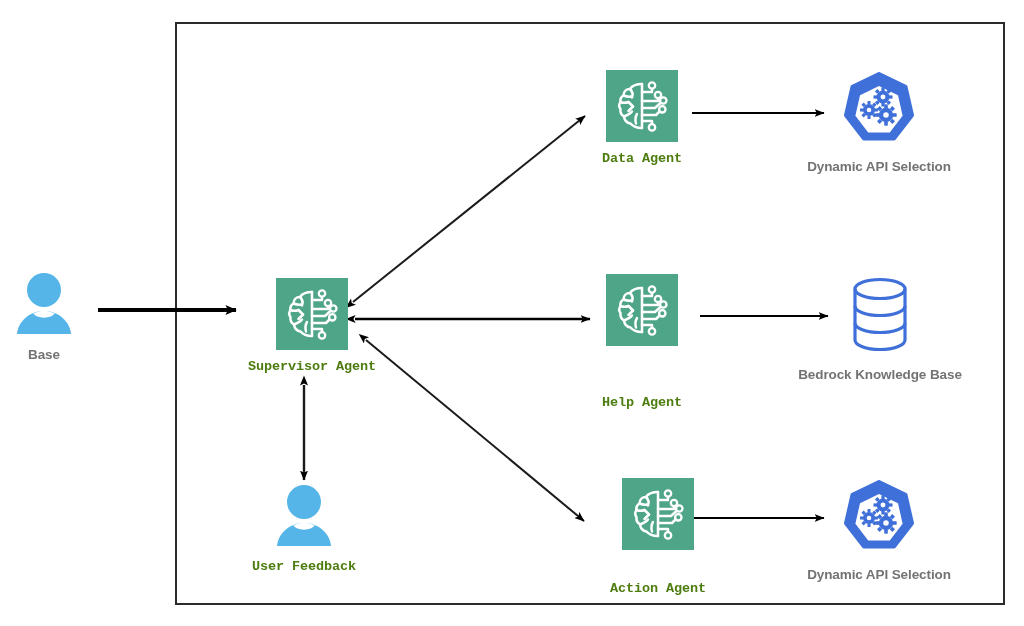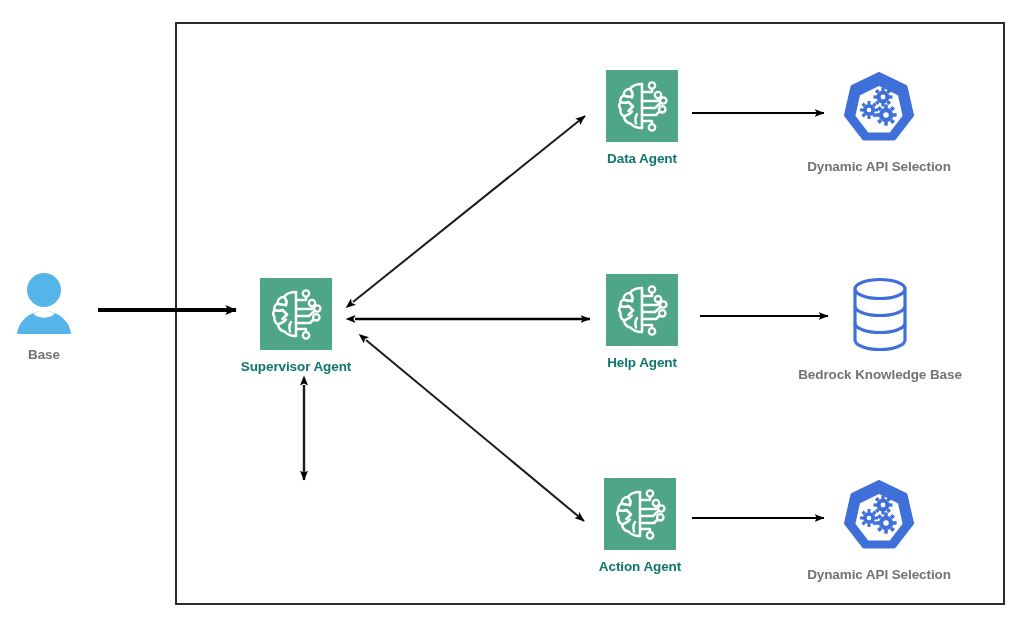--- a/index.html
+++ b/index.html
@@ -44,21 +44,21 @@
     display: block;
   }
   .node-label {
     margin-top: 9px;
     font-size: 13.5px;
     font-weight: bold;
     letter-spacing: -0.1px;
     white-space: nowrap;
     text-align: center;
   }
-  .label-navy { color: #0f766e; }
+  .label-navy { color: #4d7c0f; font-family: Liberation Mono, monospace; }
   .label-dark { color: #737373; }
 
   .agent-tile {
     width: 72px;
     height: 72px;
     background: #4FA588;
     display: block;
   }
 </style>
 </head>
@@ -118,21 +118,21 @@
     <span class="node-icon">
       <svg width="58" height="62" viewBox="0 0 58 62">
         <circle cx="29" cy="18" r="17" fill="#55B4E8"></circle>
         <path d="M29,39 C44,39 55,50 56,62 L2,62 C3,50 14,39 29,39 Z" fill="#55B4E8"></path>
         <path d="M18.5,41.5 C21.5,47 36.5,47 39.5,41.5 C36,39.6 32.6,39 29,39 C25.4,39 22,39.6 18.5,41.5 Z" fill="#ffffff"></path>
       </svg>
     </span>
     <span class="node-label label-dark">Base</span>
   </div>
 
-  <div class="node" style="left:240px; top:278px; width:112px;">
+  <div class="node" style="left:256px; top:278px; width:112px;">
     <span class="node-icon agent-tile">
       <svg width="72" height="72" viewBox="0 0 72 72">
         <rect x="0" y="0" width="72" height="72" fill="#4FA588"></rect>
         <g fill="none" stroke="#ffffff" stroke-width="2.5" stroke-linecap="round" stroke-linejoin="round">
           <path d="M36,14 L36,58"></path>
           <path d="M36,14 C30,14 26,16 24,19 C20,19 17.5,22 17.5,25.5 C15,27 14,29.5 14.5,32 C13,34 13,37 14.5,39 C14,42 15.5,45 18,46.5 C18.5,50 21,53 24.5,53.5 C27,56.5 31,58 36,58"></path>
           <path d="M24,19 C26.5,21.5 27,25 26,27.5"></path>
           <path d="M17.5,25.5 C20,26.5 22.5,27 25,26.5"></path>
           <path d="M14.5,32 C17,33 20,33 22.5,32"></path>
           <path d="M22.5,32 L27,36.5"></path>
@@ -150,20 +150,30 @@
           <circle cx="52" cy="25" r="3.2"></circle>
           <circle cx="57.3" cy="30.5" r="3.2"></circle>
           <circle cx="56.3" cy="39.3" r="3.2"></circle>
           <circle cx="46" cy="57.4" r="3.2"></circle>
         </g>
       </svg>
     </span>
     <span class="node-label label-navy">Supervisor Agent</span>
   </div>
 
+  <div class="node" style="left:248px; top:484px; width:112px;">
+    <span class="node-icon">
+      <svg width="58" height="62" viewBox="0 0 58 62">
+        <circle cx="29" cy="18" r="17" fill="#55B4E8"></circle>
+        <path d="M29,39 C44,39 55,50 56,62 L2,62 C3,50 14,39 29,39 Z" fill="#55B4E8"></path>
+        <path d="M18.5,41.5 C21.5,47 36.5,47 39.5,41.5 C36,39.6 32.6,39 29,39 C25.4,39 22,39.6 18.5,41.5 Z" fill="#ffffff"></path>
+      </svg>
+    </span>
+    <span class="node-label label-navy">User Feedback</span>
+  </div>
 
   <div class="node" style="left:586px; top:70px; width:112px;">
     <span class="node-icon agent-tile">
       <svg width="72" height="72" viewBox="0 0 72 72">
         <rect x="0" y="0" width="72" height="72" fill="#4FA588"></rect>
         <g fill="none" stroke="#ffffff" stroke-width="2.5" stroke-linecap="round" stroke-linejoin="round">
           <path d="M36,14 L36,58"></path>
           <path d="M36,14 C30,14 26,16 24,19 C20,19 17.5,22 17.5,25.5 C15,27 14,29.5 14.5,32 C13,34 13,37 14.5,39 C14,42 15.5,45 18,46.5 C18.5,50 21,53 24.5,53.5 C27,56.5 31,58 36,58"></path>
           <path d="M24,19 C26.5,21.5 27,25 26,27.5"></path>
           <path d="M17.5,25.5 C20,26.5 22.5,27 25,26.5"></path>
@@ -183,21 +193,21 @@
           <circle cx="52" cy="25" r="3.2"></circle>
           <circle cx="57.3" cy="30.5" r="3.2"></circle>
           <circle cx="56.3" cy="39.3" r="3.2"></circle>
           <circle cx="46" cy="57.4" r="3.2"></circle>
         </g>
       </svg>
     </span>
     <span class="node-label label-navy">Data Agent</span>
   </div>
 
-  <div class="node" style="left:586px; top:274px; width:112px;">
+  <div class="node" style="left:586px; top:274px; width:112px;gap:40px;">
     <span class="node-icon agent-tile">
       <svg width="72" height="72" viewBox="0 0 72 72">
         <rect x="0" y="0" width="72" height="72" fill="#4FA588"></rect>
         <g fill="none" stroke="#ffffff" stroke-width="2.5" stroke-linecap="round" stroke-linejoin="round">
           <path d="M36,14 L36,58"></path>
           <path d="M36,14 C30,14 26,16 24,19 C20,19 17.5,22 17.5,25.5 C15,27 14,29.5 14.5,32 C13,34 13,37 14.5,39 C14,42 15.5,45 18,46.5 C18.5,50 21,53 24.5,53.5 C27,56.5 31,58 36,58"></path>
           <path d="M24,19 C26.5,21.5 27,25 26,27.5"></path>
           <path d="M17.5,25.5 C20,26.5 22.5,27 25,26.5"></path>
           <path d="M14.5,32 C17,33 20,33 22.5,32"></path>
           <path d="M22.5,32 L27,36.5"></path>
@@ -215,21 +225,21 @@
           <circle cx="52" cy="25" r="3.2"></circle>
           <circle cx="57.3" cy="30.5" r="3.2"></circle>
           <circle cx="56.3" cy="39.3" r="3.2"></circle>
           <circle cx="46" cy="57.4" r="3.2"></circle>
         </g>
       </svg>
     </span>
     <span class="node-label label-navy">Help Agent</span>
   </div>
 
-  <div class="node" style="left:584px; top:478px; width:112px;">
+  <div class="node" style="left:602px; top:478px; width:112px;gap:22px;">
     <span class="node-icon agent-tile">
       <svg width="72" height="72" viewBox="0 0 72 72">
         <rect x="0" y="0" width="72" height="72" fill="#4FA588"></rect>
         <g fill="none" stroke="#ffffff" stroke-width="2.5" stroke-linecap="round" stroke-linejoin="round">
           <path d="M36,14 L36,58"></path>
           <path d="M36,14 C30,14 26,16 24,19 C20,19 17.5,22 17.5,25.5 C15,27 14,29.5 14.5,32 C13,34 13,37 14.5,39 C14,42 15.5,45 18,46.5 C18.5,50 21,53 24.5,53.5 C27,56.5 31,58 36,58"></path>
           <path d="M24,19 C26.5,21.5 27,25 26,27.5"></path>
           <path d="M17.5,25.5 C20,26.5 22.5,27 25,26.5"></path>
           <path d="M14.5,32 C17,33 20,33 22.5,32"></path>
           <path d="M22.5,32 L27,36.5"></path>

